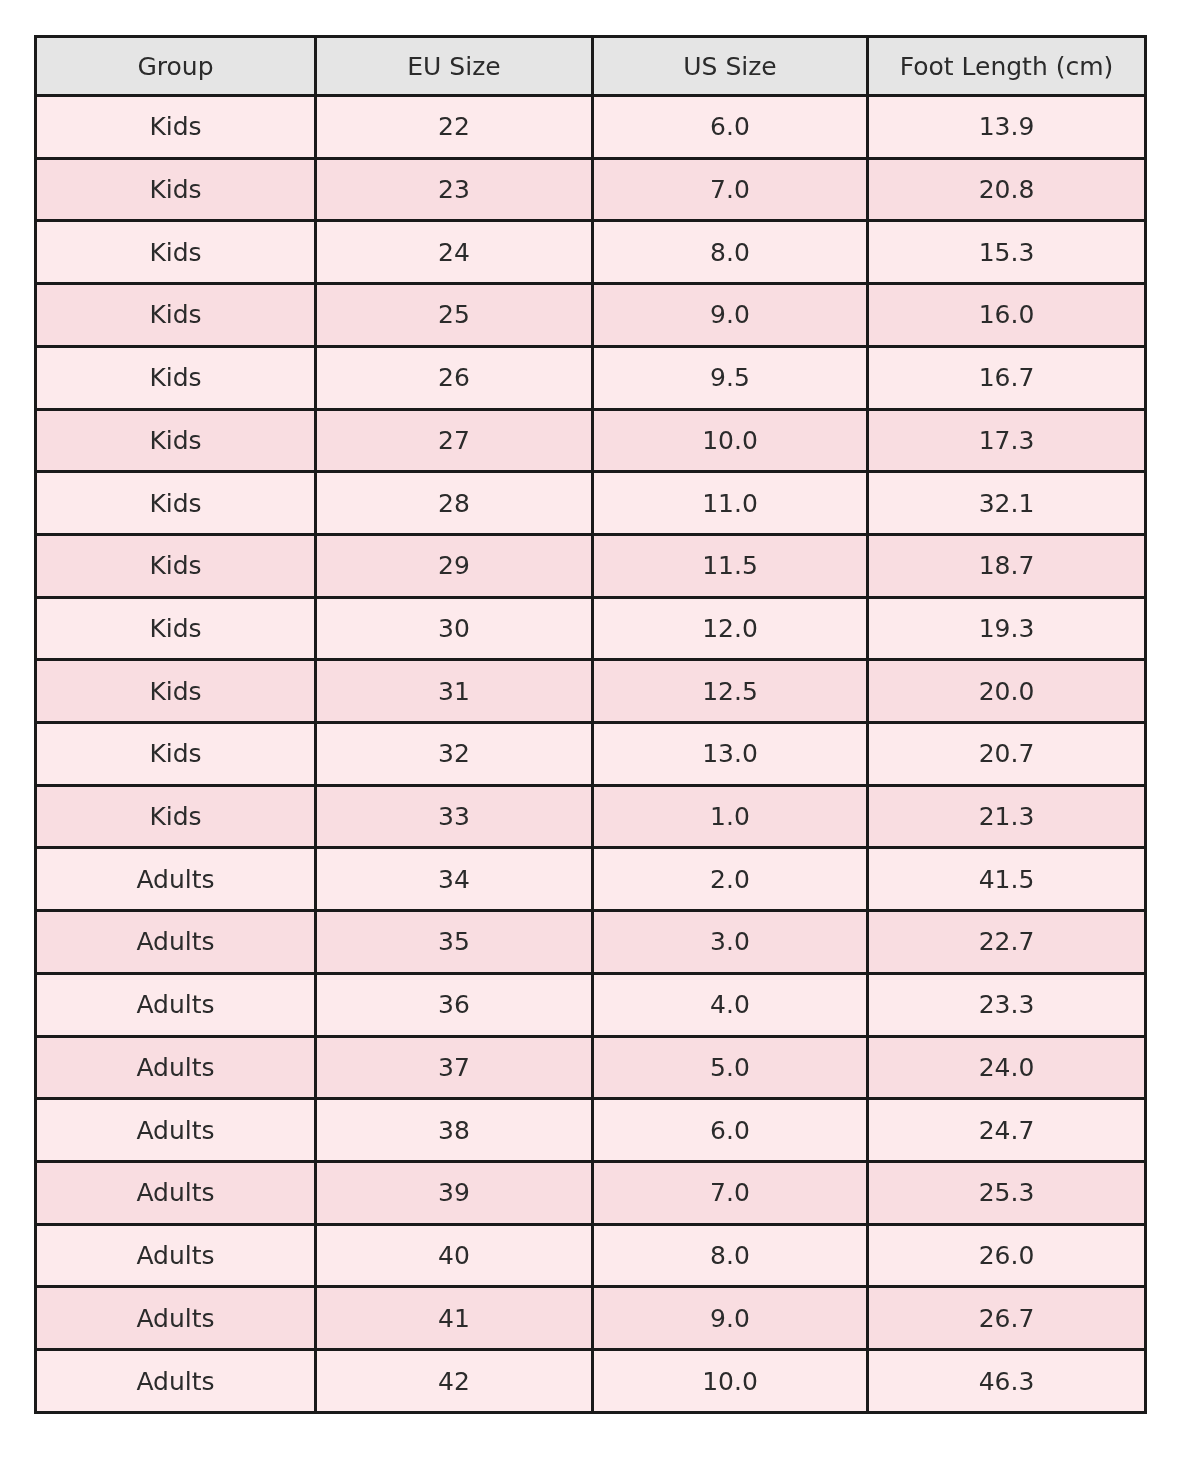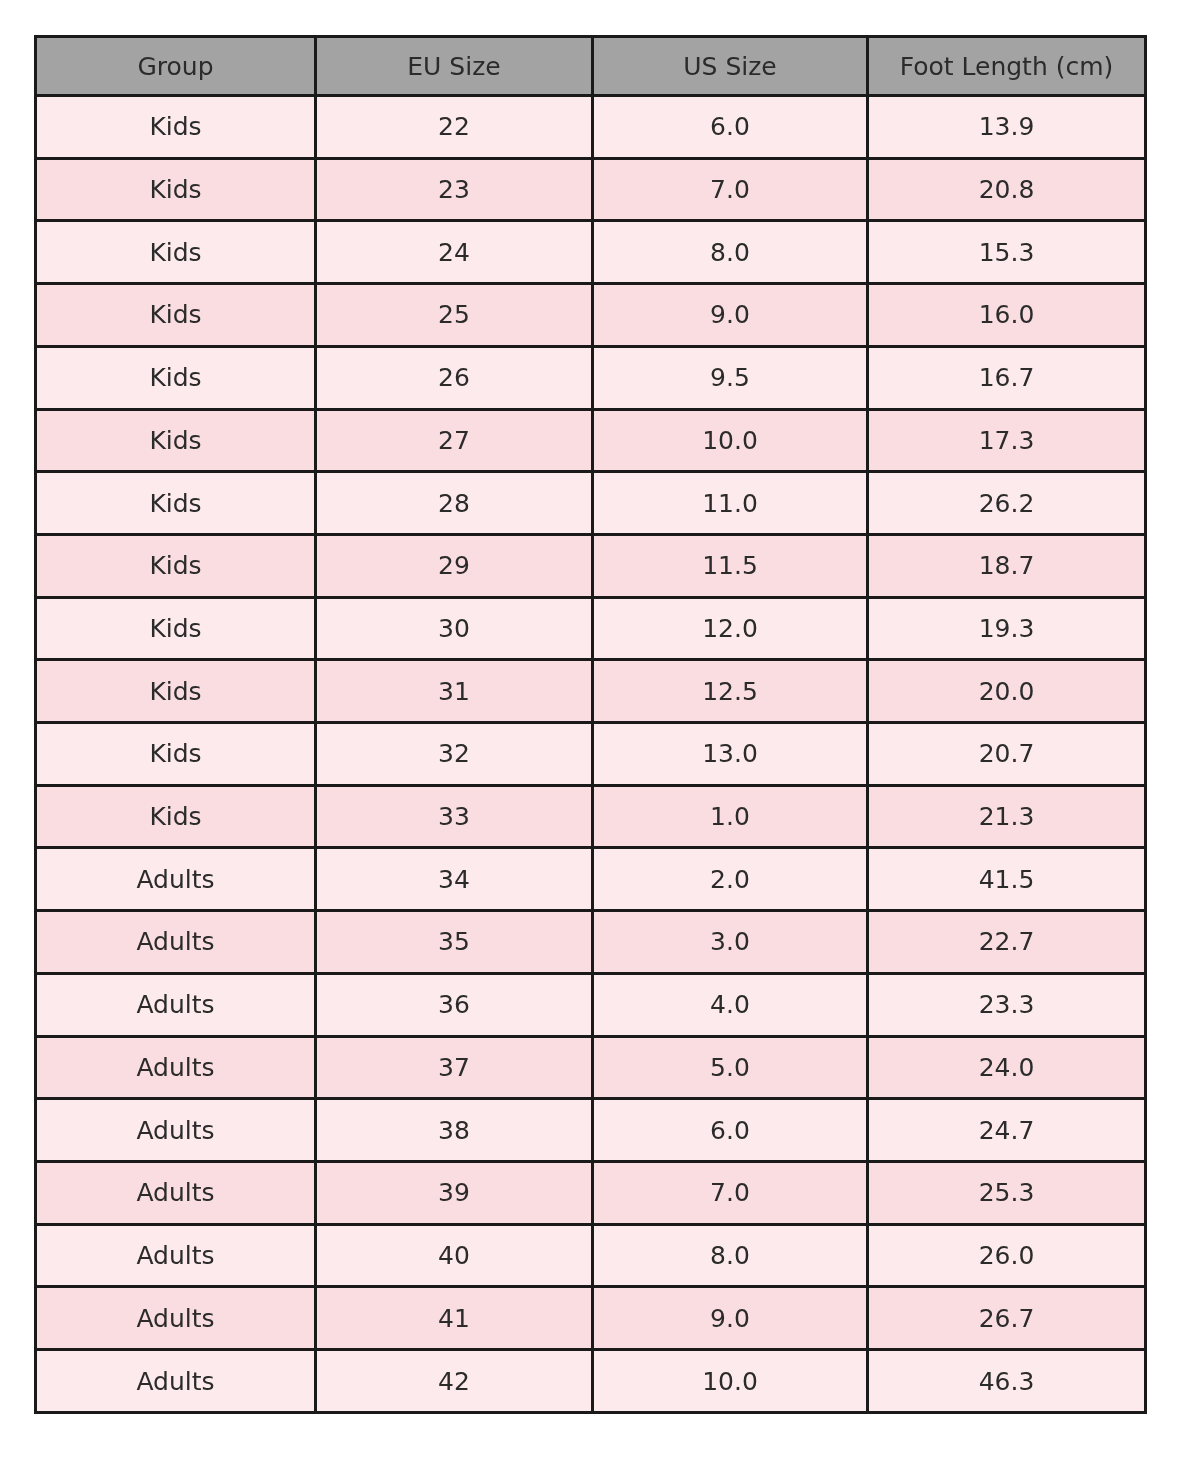--- a/index.html
+++ b/index.html
@@ -40,21 +40,21 @@
     color: #2b2b2b;
     font-weight: 400;
     font-size: 25px;
     line-height: 1;
     height: 59px;
     padding: 0 6px;
     box-sizing: border-box;
     white-space: nowrap;
   }
   table.size-chart thead th {
-    background: #a3a3a3;
+    background: #e5e5e5;
     font-size: 25px;
   }
   table.size-chart tbody tr.row-even td {
     background: #fdeaec;
   }
   table.size-chart tbody tr.row-odd td {
     background: #f9dde1;
   }
 </style>
 </head>
@@ -110,21 +110,21 @@
         <tr class="row-odd">
           <td>Kids</td>
           <td>27</td>
           <td>10.0</td>
           <td>17.3</td>
         </tr>
         <tr class="row-even">
           <td>Kids</td>
           <td>28</td>
           <td>11.0</td>
-          <td>26.2</td>
+          <td>32.1</td>
         </tr>
         <tr class="row-odd">
           <td>Kids</td>
           <td>29</td>
           <td>11.5</td>
           <td>18.7</td>
         </tr>
         <tr class="row-even">
           <td>Kids</td>
           <td>30</td>

